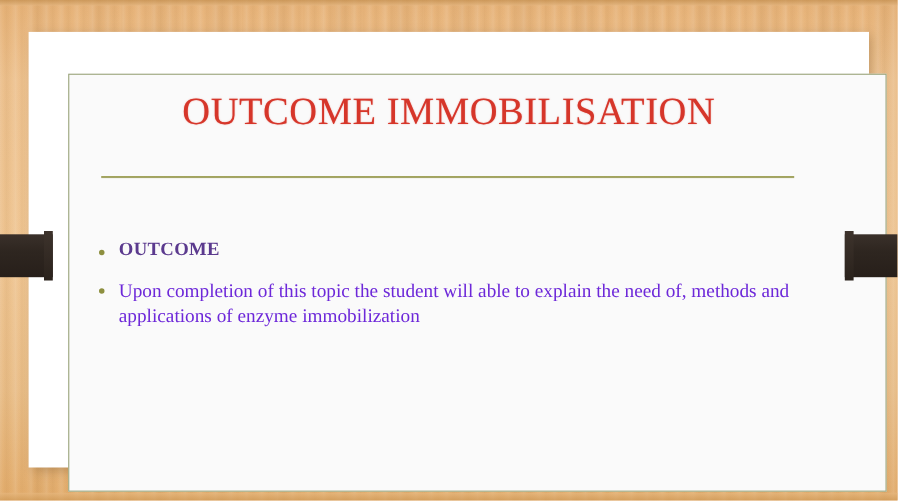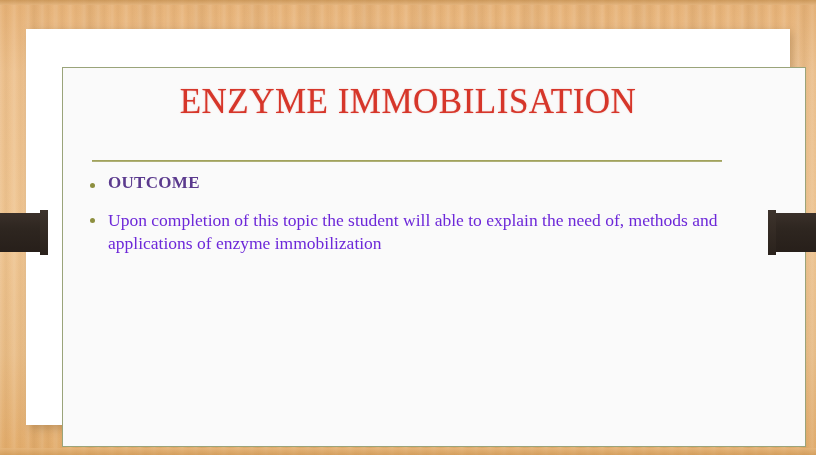--- a/index.html
+++ b/index.html
@@ -87,21 +87,21 @@
     background:linear-gradient(180deg,#b2b36a 0%,#8d8f4a 55%,#d9d9b0 100%);
   }
 
   .bullets{
     position:absolute;left:90px;top:174px;width:640px;
   }
   .bullet-row{
     display:flex;
     align-items:flex-start;
   }
-  .bullet-row.b1{margin-bottom:16px;}
+  .bullet-row.b1{margin-bottom:16px;margin-top:44px;}
   .dot{
     flex:0 0 auto;
     width:5px;height:5px;border-radius:50%;
     background:#8d8f3f;
     margin-top:9px;margin-right:13px;
   }
   .b-outcome{
     font-family:"Liberation Serif", serif;
     font-size:17px;
     font-weight:700;
@@ -125,21 +125,21 @@
   <div class="wood"></div>
   <div class="wood-dark-top"></div>
   <div class="wood-dark-bottom"></div>
 
   <div class="slide-shadow"></div>
 
   <div class="slide">
     <div class="slide-inner"></div>
   </div>
 
-  <div class="title">ENZYME IMMOBILISATION</div>
+  <div class="title">OUTCOME IMMOBILISATION</div>
 
   <div class="divider"></div>
 
   <div class="bullets">
 
     <div class="bullet-row b1">
       <span class="dot"></span>
       <span class="b-outcome">OUTCOME</span>
     </div>
 

